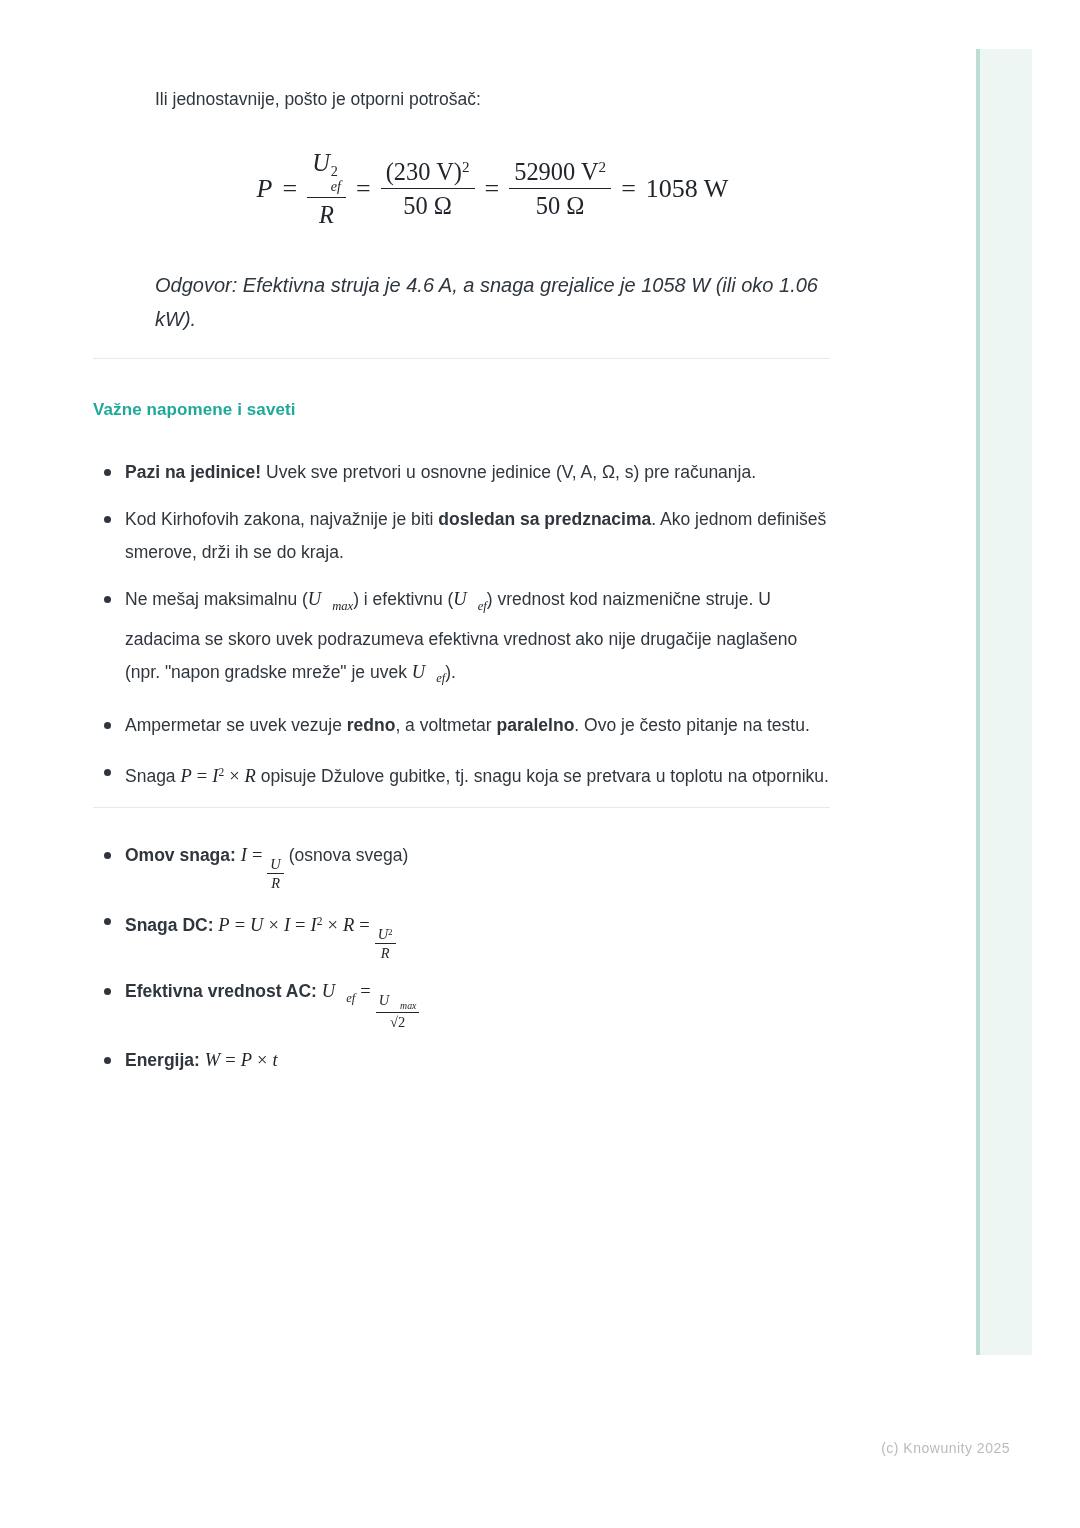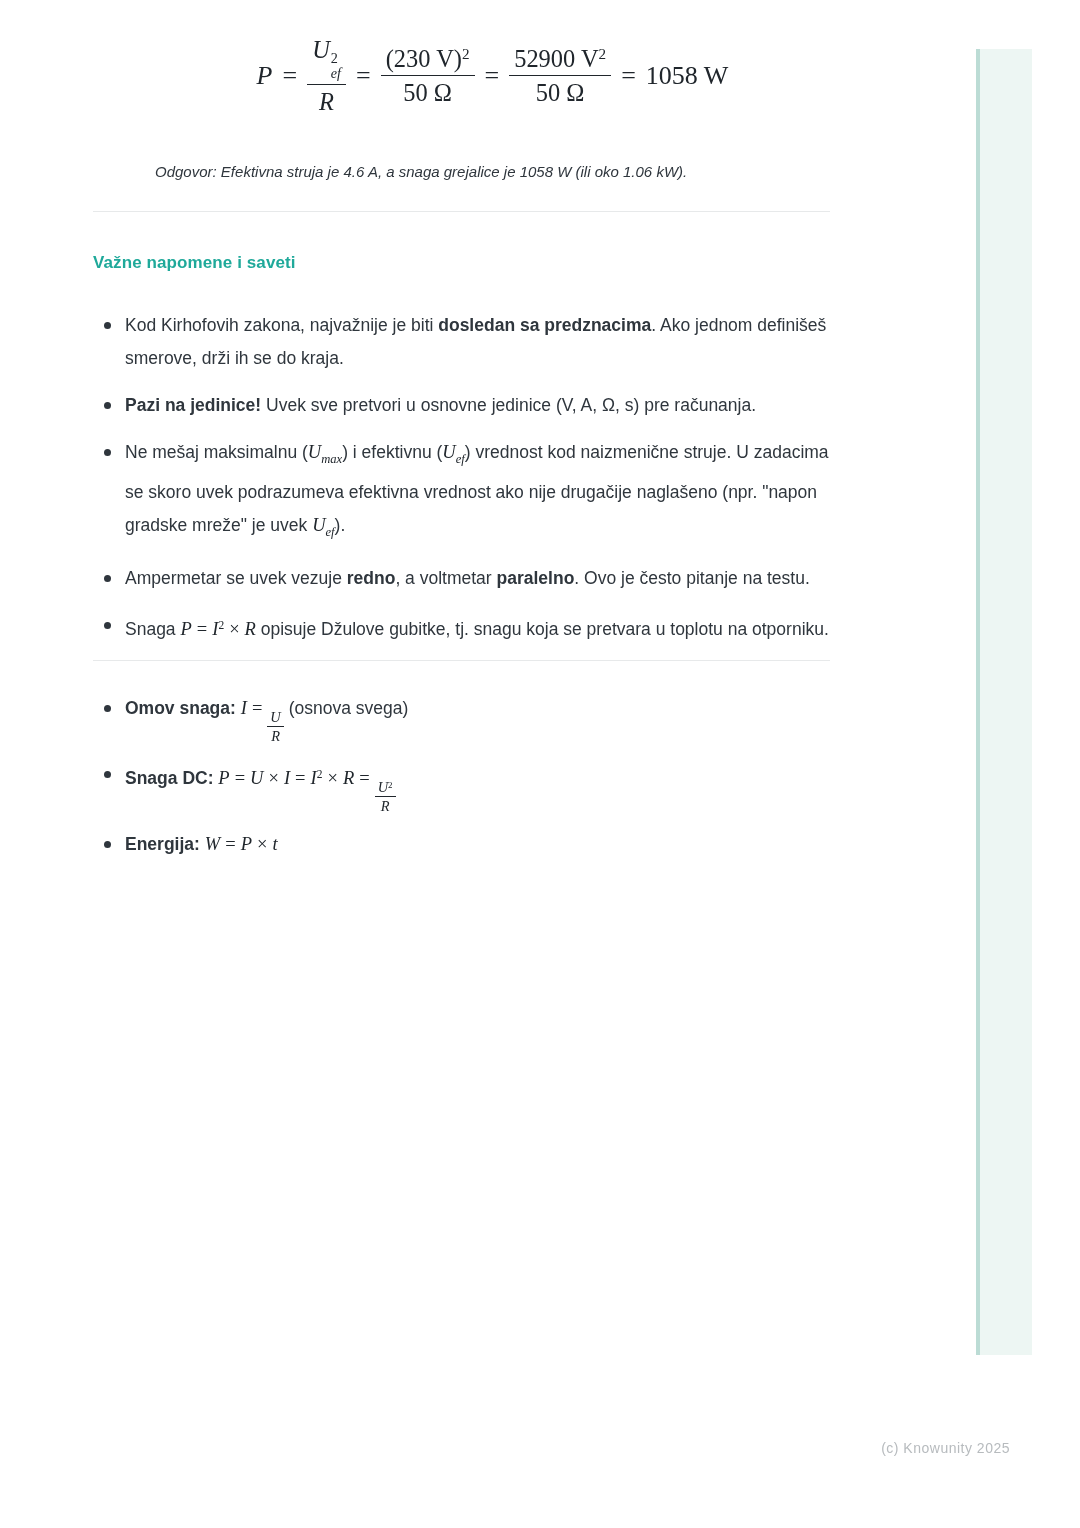--- a/index.html
+++ b/index.html
@@ -20,21 +20,21 @@
   .it{font-style:italic;}
   .up{font-style:normal;}
   .frac{display:inline-flex;flex-direction:column;align-items:center;line-height:1.12;font-size:0.94em;}
   .frac .num{border-bottom:1.4px solid #20262c;padding:0 5px 3px;}
   .frac .den{padding-top:3px;}
   .formula sup,.n sup{font-size:0.62em;vertical-align:0.55em;font-style:normal;}
   .ss{display:inline-flex;flex-direction:column;font-size:0.58em;line-height:1.05;vertical-align:-0.35em;margin-left:1px;}
   .ss .s-top{font-style:normal;}
   .ss .s-bot{font-style:italic;}
   
-  .answer{margin-top:40px;font-style:italic;font-size:15px;line-height:34px;}
+  .answer{margin-top:40px;font-style:italic;font-size:20px;line-height:34px;}
   
   hr{border:0;border-top:1px solid #e7e9ea;margin:0;}
   .divider-1{margin-top:22px;}
   .divider-2{margin-top:0px;}
   .section-title{
     margin:36px 0 0;font-size:17px;line-height:30px;font-weight:700;
     color:#1fa99a;letter-spacing:0.1px;
   }
   
   ul.notes{list-style:none;margin:31px 0 0;padding:0;}
@@ -43,21 +43,21 @@
     font-size:17.5px;line-height:33px;
   }
   ul.notes li::before{
     content:"";position:absolute;left:11px;top:13px;width:7px;height:7px;
     border-radius:50%;background:#2f363d;
   }
   .b{font-weight:700;}
   
   .m{font-family:"Liberation Serif",serif;font-style:italic;font-size:18.5px;color:#20262c;}
   .m .op2{font-style:normal;margin:0 5px;}
-  .m sub{font-size:0.68em;font-style:italic;}
+  .m sub{font-size:0.68em;font-style:italic;margin-left:11px;}
   .m sup{font-size:0.62em;vertical-align:0.5em;font-style:normal;}
   .m .sum{font-style:normal;font-size:1.18em;margin-right:2px;}
   .ifrac{
     display:inline-flex;flex-direction:column;align-items:center;
     vertical-align:-0.55em;font-size:0.78em;line-height:1.12;
     font-family:"Liberation Serif",serif;
   }
   .ifrac .n{border-bottom:1px solid #20262c;padding:0 3px 1px;font-style:italic;}
   .ifrac .d{padding-top:1px;font-style:italic;}
   .ifrac .d.up,.ifrac .n.up{font-style:normal;}
@@ -70,20 +70,23 @@
   .footer{
     position:absolute;top:1440px;right:70px;font-size:14px;
     color:#b7bbbe;letter-spacing:0.5px;margin-left:25px;
   }
 </style>
 </head>
 <body>
 
 <div class="content">
 
+  <p class="intro">
+    <span class="indent-inline" style="margin-left:62px;display:inline-block;">Ili jednostavnije, pošto je otporni potrošač:</span>
+  </p>
 
   <div class="formula indent">
     <span class="it">P</span>
     <span class="op">=</span>
     <span class="frac">
       <span class="num"><span class="it">U</span><span class="ss">
             <span class="s-top">2</span>
             <span class="s-bot">ef</span>
           </span></span>
       <span class="den it">R</span>
@@ -103,24 +106,24 @@
   </div>
 
   <p class="answer indent">Odgovor: Efektivna struja je 4.6 A, a snaga grejalice je 1058 W (ili oko 1.06 kW).</p>
 
   <hr class="divider-1">
 
   <h2 class="section-title">Važne napomene i saveti</h2>
 
   <ul class="notes">
     <li>
-      <span>Kod Kirhofovih zakona, najvažnije je biti </span><span class="b">dosledan sa predznacima</span><span>. Ako jednom definišeš smerove, drži ih se do kraja.</span>
+      <span class="b">Pazi na jedinice!</span><span> Uvek sve pretvori u osnovne jedinice (V, A, Ω, s) pre računanja.</span>
     </li>
     <li>
-      <span class="b">Pazi na jedinice!</span><span> Uvek sve pretvori u osnovne jedinice (V, A, Ω, s) pre računanja.</span>
+      <span>Kod Kirhofovih zakona, najvažnije je biti </span><span class="b">dosledan sa predznacima</span><span>. Ako jednom definišeš smerove, drži ih se do kraja.</span>
     </li>
     <li>
       <span>Ne mešaj maksimalnu (</span><span class="m"><span class="it">U</span><sub>max</sub></span><span>) i efektivnu (</span><span class="m"><span class="it">U</span><sub>ef</sub></span><span>) vrednost kod naizmenične struje. U zadacima se skoro uvek podrazumeva efektivna vrednost ako nije drugačije naglašeno (npr. "napon gradske mreže" je uvek </span><span class="m"><span class="it">U</span><sub>ef</sub></span><span>).</span>
     </li>
     <li>
       <span>Ampermetar se uvek vezuje </span><span class="b">redno</span><span>, a voltmetar </span><span class="b">paralelno</span><span>. Ovo je često pitanje na testu.</span>
     </li>
     <li>
       <span>Snaga </span><span class="m"><span class="it">P</span><span class="op2">=</span><span class="it">I</span><sup>2</sup><span class="op2">×</span><span class="it">R</span></span><span> opisuje Džulove gubitke, tj. snagu koja se pretvara u toplotu na otporniku.</span>
     </li>
@@ -139,20 +142,27 @@
       <span>(osnova svega)</span>
     </li>
     <li>
       <span class="b">Snaga DC:</span>
       <span class="m"><span class="it">P</span><span class="op2">=</span><span class="it">U</span><span class="op2">×</span><span class="it">I</span><span class="op2">=</span><span class="it">I</span><sup>2</sup><span class="op2">×</span><span class="it">R</span><span class="op2">=</span><span class="ifrac">
             <span class="n"><span>U</span><sup>2</sup></span>
             <span class="d">R</span>
           </span></span>
     </li>
     <li>
+      <span class="b">Efektivna vrednost AC:</span>
+      <span class="m"><span class="it">U</span><sub>ef</sub><span class="op2">=</span><span class="ifrac">
+            <span class="n"><span>U</span><sub>max</sub></span>
+            <span class="d up">√2</span>
+          </span></span>
+    </li>
+    <li>
       <span class="b">Energija:</span>
       <span class="m"><span class="it">W</span><span class="op2">=</span><span class="it">P</span><span class="op2">×</span><span class="it">t</span></span>
     </li>
   </ul>
 
 </div>
 
 <div class="edge-strip"></div>
 
 <div class="footer">(c) Knowunity 2025</div>

